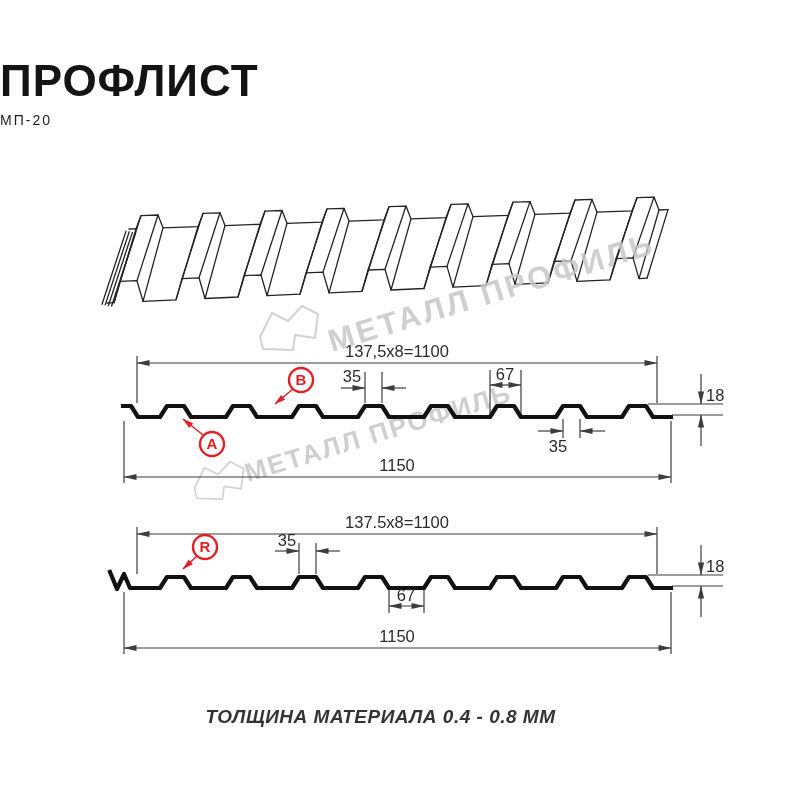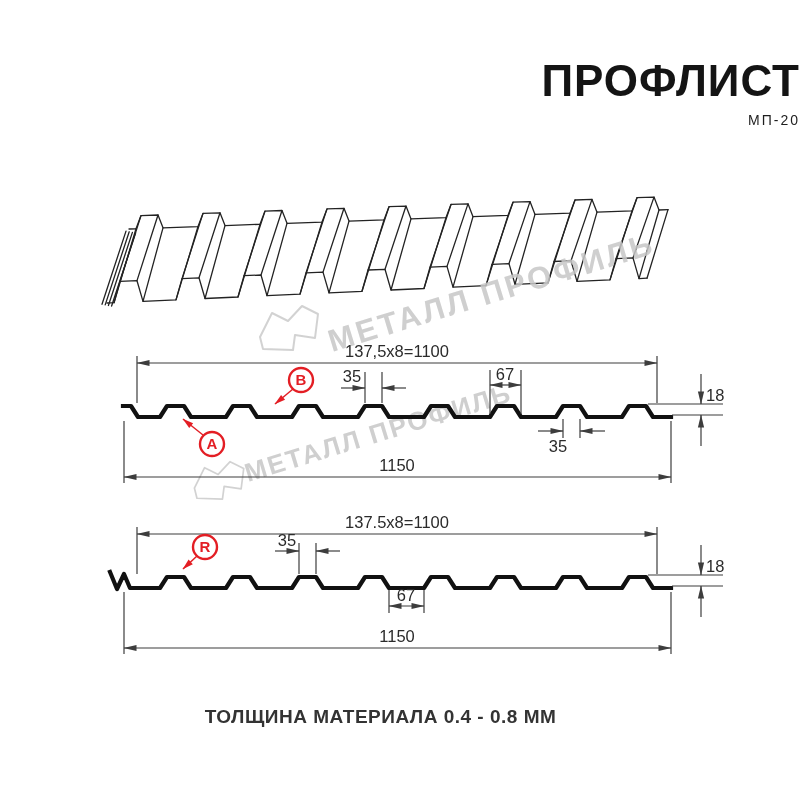--- a/index.html
+++ b/index.html
@@ -1,22 +1,22 @@
 <!DOCTYPE html>
 <html><head>
 <meta charset="utf-8">
 <style>
   html,body{margin:0;padding:0;background:#ffffff;}
   .page{position:relative;width:800px;height:800px;background:#fff;overflow:hidden;
         font-family:"Liberation Sans",sans-serif;}
-  .header{position:absolute;top:56px;left:0;width:800px;text-align:right;}
+  .header{position:absolute;top:56px;left:0;width:800px;text-align:left;}
   .title{font-size:44px;font-weight:800;letter-spacing:1px;color:#141414;}
   .subtitle{margin-top:6px;font-size:14px;font-weight:400;letter-spacing:2px;color:#1e1e1e;}
   .footer{position:absolute;top:706px;left:0;width:761px;text-align:center;
-          font-size:19px;font-weight:bold;letter-spacing:.5px;color:#333;}
+          font-size:19px;font-weight:bold;letter-spacing:.5px;color:#333;font-style:italic;}
   svg#scene{position:absolute;left:0;top:0;}
   .sheet line,.sheet path{stroke:#232323;stroke-width:1.3;fill:none;stroke-linejoin:round;stroke-linecap:round;}
   .profile{stroke:#111;stroke-width:4.2;fill:none;stroke-linejoin:round;stroke-linecap:square;}
   .dim line{stroke:#3d3d3d;stroke-width:1.2;}
   .dim text{font-family:"Liberation Sans",sans-serif;font-size:16.5px;fill:#2b2b2b;text-anchor:middle;}
   .dim text.ts{text-anchor:start;}
   .arr2{marker-start:url(#mA);marker-end:url(#mA);}
   .arrE{marker-end:url(#mA);}
   .marker circle{stroke:#e31e24;stroke-width:2.4;fill:none;}
   .marker text{fill:#e31e24;font-family:"Liberation Sans",sans-serif;font-weight:bold;font-size:15px;text-anchor:middle;}

